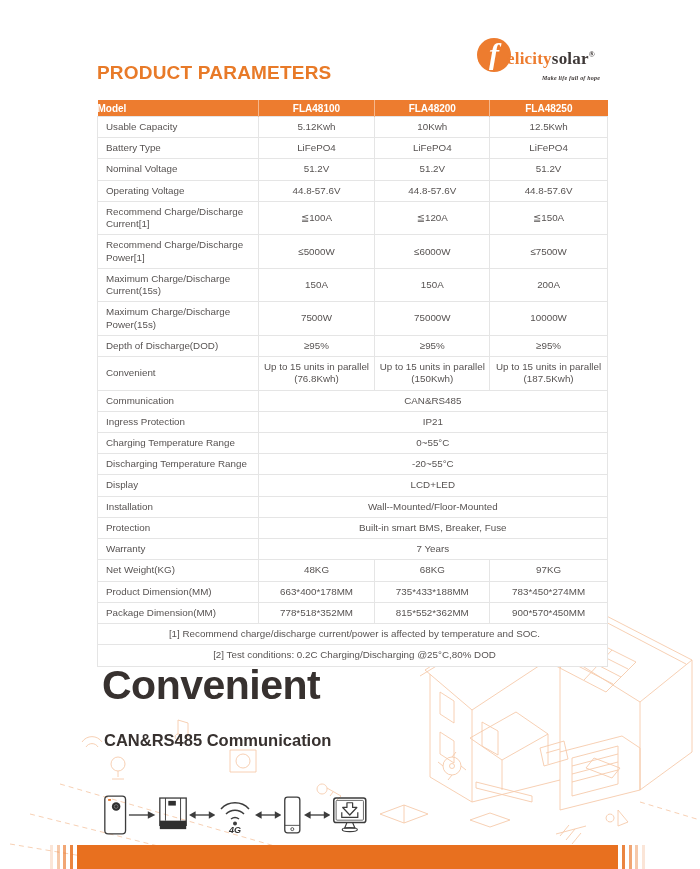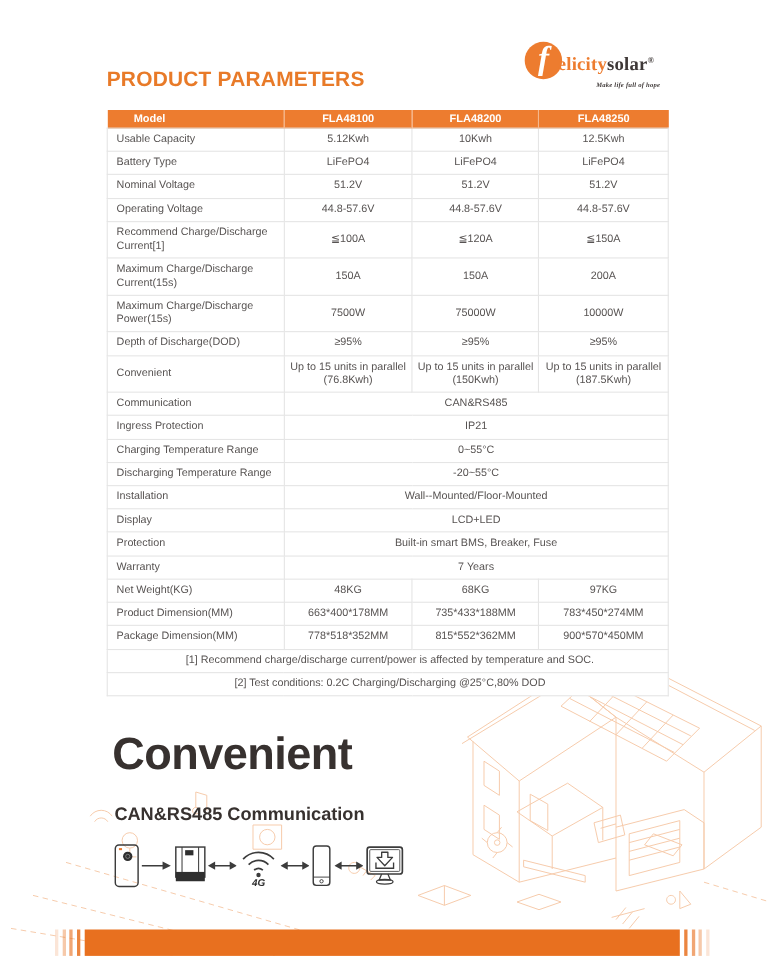--- a/index.html
+++ b/index.html
@@ -26,32 +26,32 @@
   .logo-tagline{position:absolute;left:72px;top:39px;font-family:"Liberation Serif","DejaVu Serif",serif;
     font-style:italic;font-weight:700;font-size:6px;color:#3E3837;letter-spacing:.2px;}
   
   .page-title{left:97px;top:62px;font-size:19px;font-weight:700;color:var(--title);
     letter-spacing:.2px;z-index:2;}
   
   table{position:absolute;left:97px;top:100px;width:511px;border-collapse:collapse;z-index:2;
     background:#fff;}
   th{background:var(--accent);color:#fff;font-size:10px;font-weight:700;padding:2px 6px;
      height:12px;border-right:1px solid rgba(255,255,255,.45);}
-  th:first-child{text-align:left;padding-left:24px;}
+  th:first-child{text-align:left;padding-left:0;}
   th:last-child{border-right:none;}
   td{border:1px solid var(--table_border);font-size:9.8px;color:var(--body_text);
      padding:4px 4px;text-align:center;line-height:1.25;}
   td.lbl{text-align:left;padding-left:8px;}
   td.fn{text-align:center;padding-left:8px;}
   
   .feature-title{left:102px;top:662px;font-size:41px;font-weight:800;color:var(--heading_dark);
     letter-spacing:-.5px;z-index:2;}
   .feature-subtitle{left:104px;top:715px;font-size:16.5px;font-weight:700;color:var(--heading_dark);z-index:2;margin-top:16px;}
   
-  .diagram{left:102px;top:748px;width:268px;height:78px;display:flex;align-items:center;z-index:2;}
+  .diagram{left:102px;top:776px;width:268px;height:78px;display:flex;align-items:center;z-index:2;}
   .diagram svg{display:block;}
   .wifi-wrap{display:flex;flex-direction:column;align-items:center;}
   .wifi-label{font-size:9px;font-weight:800;color:#2F2F2F;margin-top:-2px;font-style:italic;}
   
   .footer-bar{left:77px;top:845px;width:541px;height:24px;background:var(--footer_bar);z-index:4;}
   .stripe{top:845px;width:3px;height:24px;background:var(--footer_bar);z-index:4;}
 </style>
 </head>
 <body>
 
@@ -152,20 +152,26 @@
         <td>44.8-57.6V</td>
         <td>44.8-57.6V</td>
       </tr>
       <tr>
         <td class="lbl">Recommend Charge/Discharge Current[1]</td>
         <td>≦100A</td>
         <td>≦120A</td>
         <td>≦150A</td>
       </tr>
       <tr>
+        <td class="lbl">Recommend Charge/Discharge Power[1]</td>
+        <td>≤5000W</td>
+        <td>≤6000W</td>
+        <td>≤7500W</td>
+      </tr>
+      <tr>
         <td class="lbl">Maximum Charge/Discharge Current(15s)</td>
         <td>150A</td>
         <td>150A</td>
         <td>200A</td>
       </tr>
       <tr>
         <td class="lbl">Maximum Charge/Discharge Power(15s)</td>
         <td>7500W</td>
         <td>75000W</td>
         <td>10000W</td>
@@ -192,26 +198,26 @@
       </tr>
       <tr>
         <td class="lbl">Charging Temperature Range</td>
         <td colspan="3">0~55°C</td>
       </tr>
       <tr>
         <td class="lbl">Discharging Temperature Range</td>
         <td colspan="3">-20~55°C</td>
       </tr>
       <tr>
+        <td class="lbl">Display</td>
+        <td colspan="3">LCD+LED</td>
+      </tr>
+      <tr>
         <td class="lbl">Installation</td>
         <td colspan="3">Wall--Mounted/Floor-Mounted</td>
-      </tr>
-      <tr>
-        <td class="lbl">Display</td>
-        <td colspan="3">LCD+LED</td>
       </tr>
       <tr>
         <td class="lbl">Protection</td>
         <td colspan="3">Built-in smart BMS, Breaker, Fuse</td>
       </tr>
       <tr>
         <td class="lbl">Warranty</td>
         <td colspan="3">7 Years</td>
       </tr>
       <tr>

